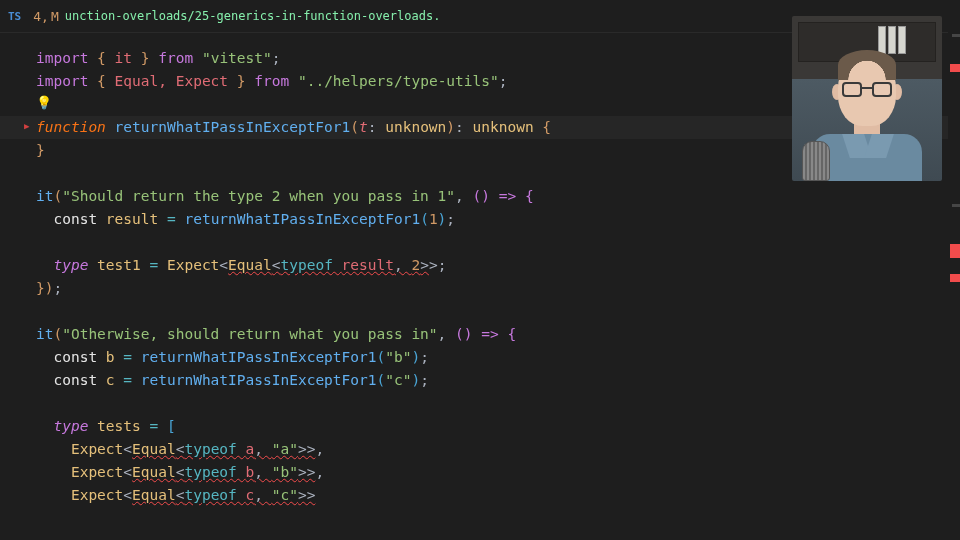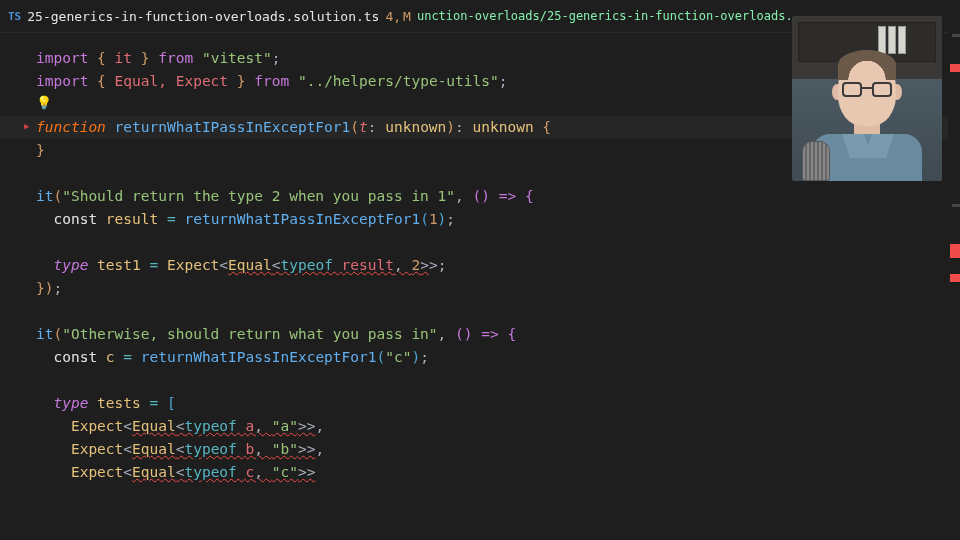--- a/index.html
+++ b/index.html
@@ -132,21 +132,20 @@
     background: #1e1e1e;
   }
   .mm-mark { position:absolute; right:0; width:10px; height:8px; background:#f14c4c;}
   .mm-highlight { position:absolute; right:0; width:8px; height:3px; background:#464646;}
 </style>
 </head>
 <body>
 
 <div class="tab-bar">
   <span class="ts-badge">TS</span>
-  <span class="tab-name">25-generics-in-function-overloads.solution.ts</span>
   <span class="tab-meta">4,</span>
   <span class="tab-mod">M</span>
   <span class="breadcrumb">unction-overloads/25-generics-in-function-overloads.</span>
 </div>
 
 <div class="editor">
 
   <div class="highlight-line" style="top:83px;"></div>
 
   <div class="line"><span class="k-import">import</span><span class="brace"> { </span><span class="var">it</span><span class="brace"> } </span><span class="k-import">from </span><span class="str">"vitest"</span><span class="punct">;</span></div>
@@ -173,20 +172,21 @@
 
   <div class="line"><span class="k-type">  type </span><span class="ident">test1</span><span class="op"> = </span><span class="typename">Expect</span><span class="punct">&lt;</span><span class="typename squiggle">Equal</span><span class="punct squiggle">&lt;</span><span class="typeop squiggle">typeof </span><span class="var squiggle">result</span><span class="punct squiggle">, </span><span class="num squiggle">2</span><span class="punct squiggle">&gt;</span><span class="punct">&gt;</span><span class="punct">;</span></div>
 
   <div class="line"><span class="brace">}</span><span class="brace">)</span><span class="punct">;</span></div>
 
   <div class="line"> </div>
 
   <div class="line"><span class="fn">it</span><span class="brace">(</span><span class="str">"Otherwise, should return what you pass in"</span><span class="punct">, </span><span class="brace2">(</span><span class="brace2">)</span><span class="punct"> </span><span class="arrow">=&gt;</span><span class="punct"> </span><span class="brace2">{</span></div>
 
 
+  <div class="line"><span class="k-const">  const </span><span class="ident">b</span><span class="op"> = </span><span class="fn">returnWhatIPassInExceptFor1</span><span class="brace3">(</span><span class="str">"b"</span><span class="brace3">)</span><span class="punct">;</span></div>
 
   <div class="line"><span class="k-const">  const </span><span class="ident">c</span><span class="op"> = </span><span class="fn">returnWhatIPassInExceptFor1</span><span class="brace3">(</span><span class="str">"c"</span><span class="brace3">)</span><span class="punct">;</span></div>
 
   <div class="line"> </div>
 
   <div class="line"><span class="k-type">  type </span><span class="ident">tests</span><span class="op"> = </span><span class="brace3">[</span></div>
 
   <div class="line"><span>    </span><span class="typename">Expect</span><span class="punct">&lt;</span><span class="typename squiggle">Equal</span><span class="punct squiggle">&lt;</span><span class="typeop squiggle">typeof </span><span class="var squiggle">a</span><span class="punct squiggle">, </span><span class="str squiggle">"a"</span><span class="punct squiggle">&gt;&gt;</span><span class="punct">,</span></div>
 
   <div class="line"><span>    </span><span class="typename">Expect</span><span class="punct">&lt;</span><span class="typename squiggle">Equal</span><span class="punct squiggle">&lt;</span><span class="typeop squiggle">typeof </span><span class="var squiggle">b</span><span class="punct squiggle">, </span><span class="str squiggle">"b"</span><span class="punct squiggle">&gt;&gt;</span><span class="punct">,</span></div>

